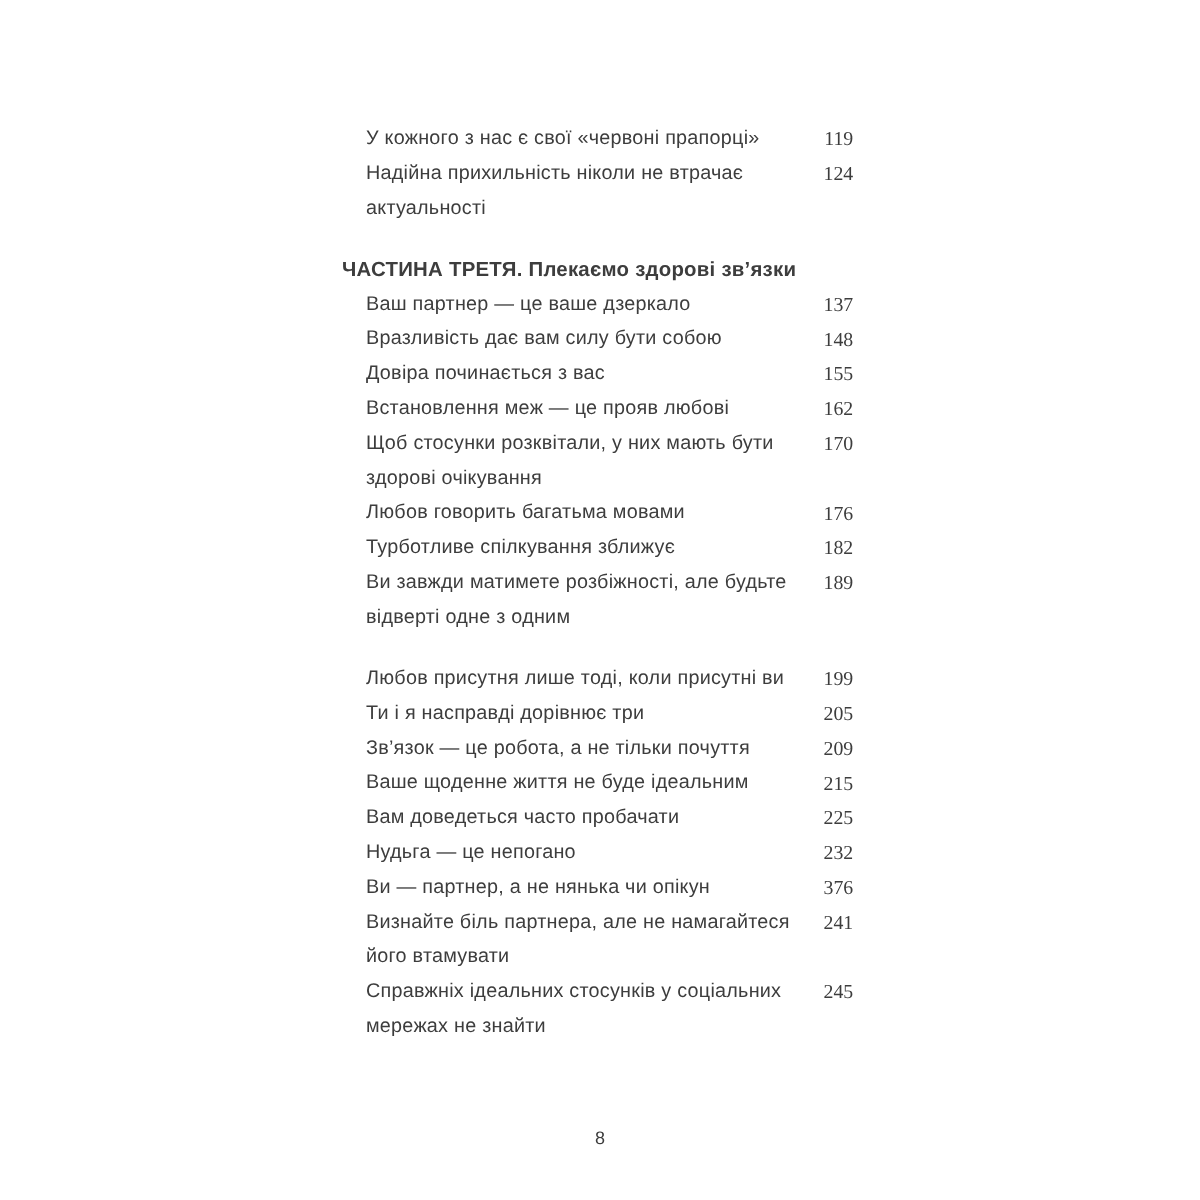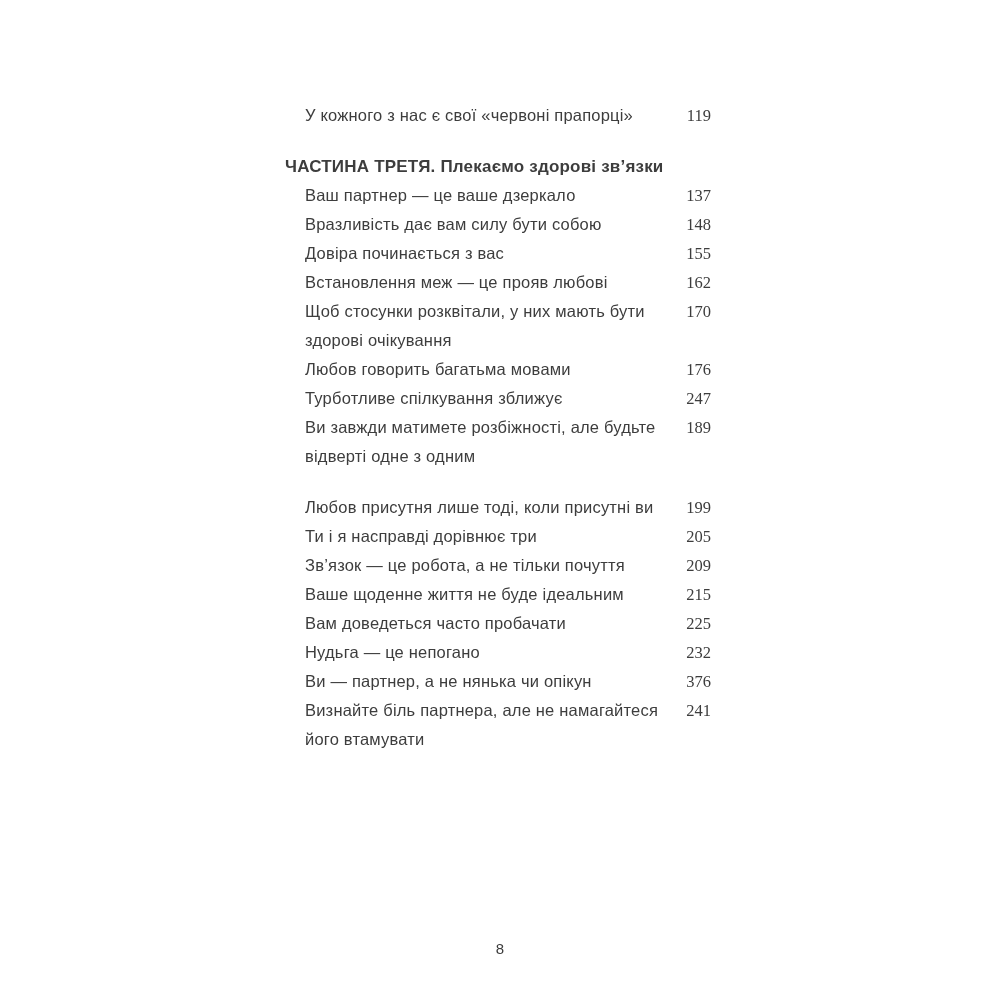--- a/index.html
+++ b/index.html
@@ -67,20 +67,25 @@
 <body>
 
 <div class="book-page">
   <div class="toc">
 
     <div class="toc-section">
       <div class="toc-entry">
         <span class="entry-title">У кожного з нас є свої «червоні прапорці»</span>
         <span class="entry-page">119</span>
       </div>
+      <div class="toc-entry">
+        <span class="entry-title">Надійна прихильність ніколи не втрачає
+актуальності</span>
+        <span class="entry-page">124</span>
+      </div>
     </div>
 
     <div class="toc-section">
       <div class="section-header">ЧАСТИНА ТРЕТЯ. Плекаємо здорові зв’язки</div>
       <div class="toc-entry">
         <span class="entry-title">Ваш партнер — це ваше дзеркало</span>
         <span class="entry-page">137</span>
       </div>
       <div class="toc-entry">
         <span class="entry-title">Вразливість дає вам силу бути собою</span>
@@ -98,21 +103,21 @@
         <span class="entry-title">Щоб стосунки розквітали, у них мають бути
 здорові очікування</span>
         <span class="entry-page">170</span>
       </div>
       <div class="toc-entry">
         <span class="entry-title">Любов говорить багатьма мовами</span>
         <span class="entry-page">176</span>
       </div>
       <div class="toc-entry">
         <span class="entry-title">Турботливе спілкування зближує</span>
-        <span class="entry-page">247</span>
+        <span class="entry-page">182</span>
       </div>
       <div class="toc-entry">
         <span class="entry-title">Ви завжди матимете розбіжності, але будьте
 відверті одне з одним</span>
         <span class="entry-page">189</span>
       </div>
     </div>
 
     <div class="toc-section">
       <div class="toc-entry">
@@ -141,18 +146,23 @@
       </div>
       <div class="toc-entry">
         <span class="entry-title">Ви — партнер, а не нянька чи опікун</span>
         <span class="entry-page">376</span>
       </div>
       <div class="toc-entry">
         <span class="entry-title">Визнайте біль партнера, але не намагайтеся
 його втамувати</span>
         <span class="entry-page">241</span>
       </div>
+      <div class="toc-entry">
+        <span class="entry-title">Справжніх ідеальних стосунків у соціальних
+мережах не знайти</span>
+        <span class="entry-page">245</span>
+      </div>
     </div>
 
   </div>
 
   <div class="page-footer">8</div>
 </div>
 
 </body></html>

